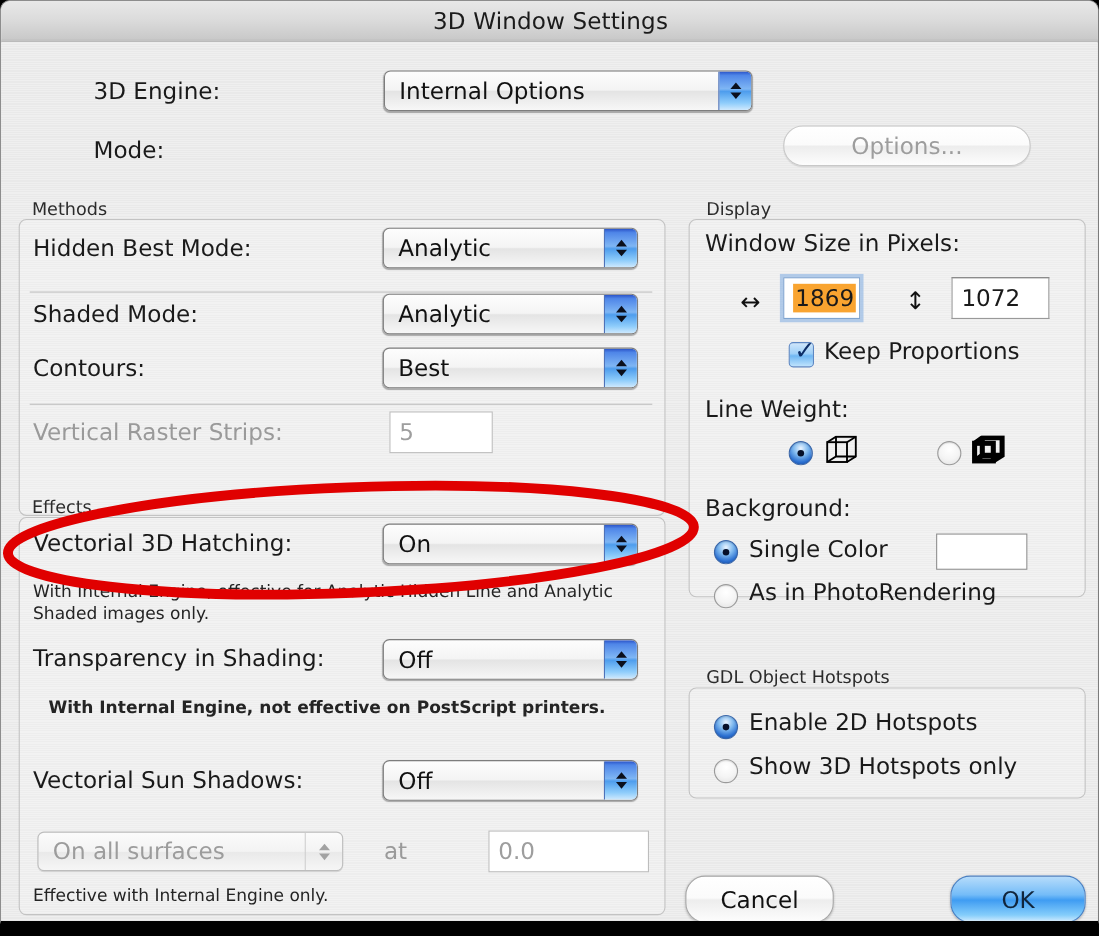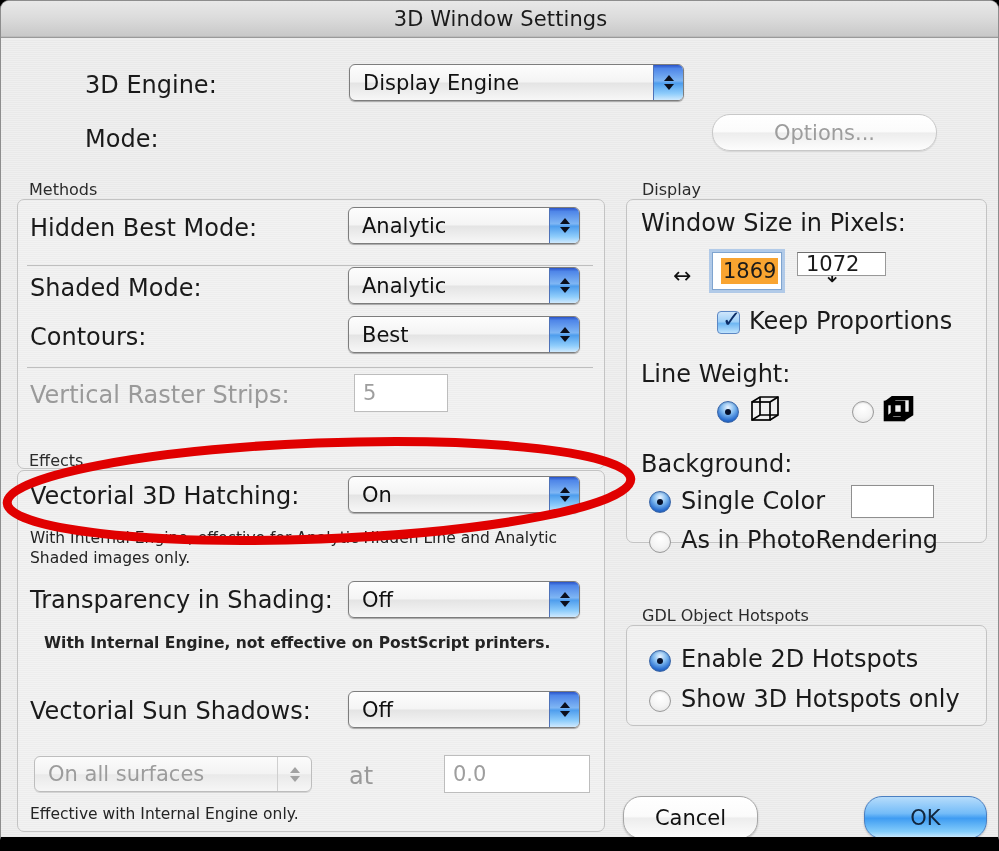--- a/index.html
+++ b/index.html
@@ -34,21 +34,21 @@
     font-size: 21px; color: #1b1b1b; letter-spacing: .1px;
   }
   #content {
     position: absolute; left: 0; top: 38px;
     width: 999px; height: 800px;
     background:
       repeating-linear-gradient(to bottom, #efefef 0px, #efefef 1px, #e9e9e9 1px, #e9e9e9 2px);
   }
 
   
-  .lbl { font-size: 24px; color: #1a1a1a; white-space: nowrap; }
+  .lbl { font-size: 21px; color: #1a1a1a; white-space: nowrap; }
   .lbl.dim { color: #9a9a9a; }
   .grouptitle { font-size: 16px; color: #2b2b2b; }
   .note { font-size: 15.5px; color: #242424; line-height: 1.26; }
 
   
   .groupbox {
     position: absolute;
     border: 1px solid #c3c3c3;
     border-radius: 7px;
     background: rgba(255,255,255,0.18);
@@ -182,21 +182,21 @@
 
   <div id="titlebar">
     <span class="title">3D Window Settings</span>
   </div>
 
   <div id="content">
 
     <div class="lbl" style="position:absolute; left:84px; top:32px;">3D Engine:</div>
 
     <div class="popup" style="left:348px; top:25px; width:335px;">
-      <span class="ptext">Display Engine</span>
+      <span class="ptext">Internal Options</span>
       <span class="parrows">
           <i class="up"></i>
           <i class="dn"></i>
         </span>
     </div>
 
     <div class="pushbtn disabled" style="left:711px; top:64px; left:711px; top:64px; width:225px; height:37px; top:64px;margin-top:11px;">
       <span>Options...</span>
     </div>
 
@@ -293,21 +293,21 @@
 
     <div class="groupbox" style="left:625px; top:160px; width:361px; height:344px;"></div>
 
     <div class="lbl" style="position:absolute; left:640px; top:170px;">Window Size in Pixels:</div>
 
     <div class="arrowglyph" style="left:672px; top:226px;">↔</div>
     <div class="field focused" style="left:711px; top:213px; width:70px; height:38px;">
       <span class="sel">1869</span>
     </div>
     <div class="arrowglyph" style="left:822px; top:225px;">↕</div>
-    <div class="field" style="left:796px; top:213px; width:89px; height:24px;">
+    <div class="field" style="left:864px; top:213px; width:89px; height:38px;">
       <span>1072</span>
     </div>
 
     <div class="checkbox" style="left:716px; top:272px;">
       <span class="tick">✓</span>
     </div>
     <div class="lbl" style="position:absolute; left:748px; top:268px;">Keep Proportions</div>
 
     <div class="lbl" style="position:absolute; left:640px; top:321px;">Line Weight:</div>
 

